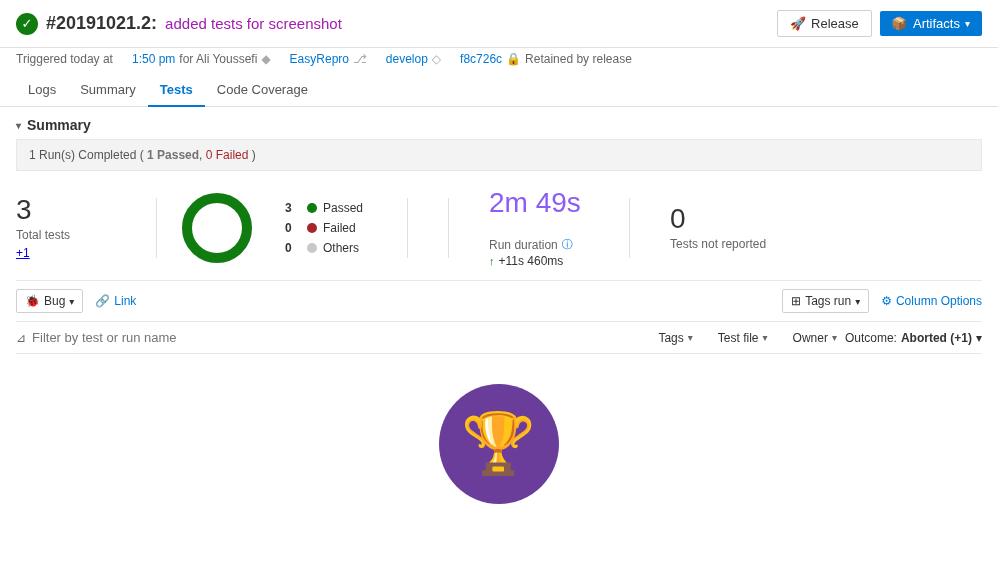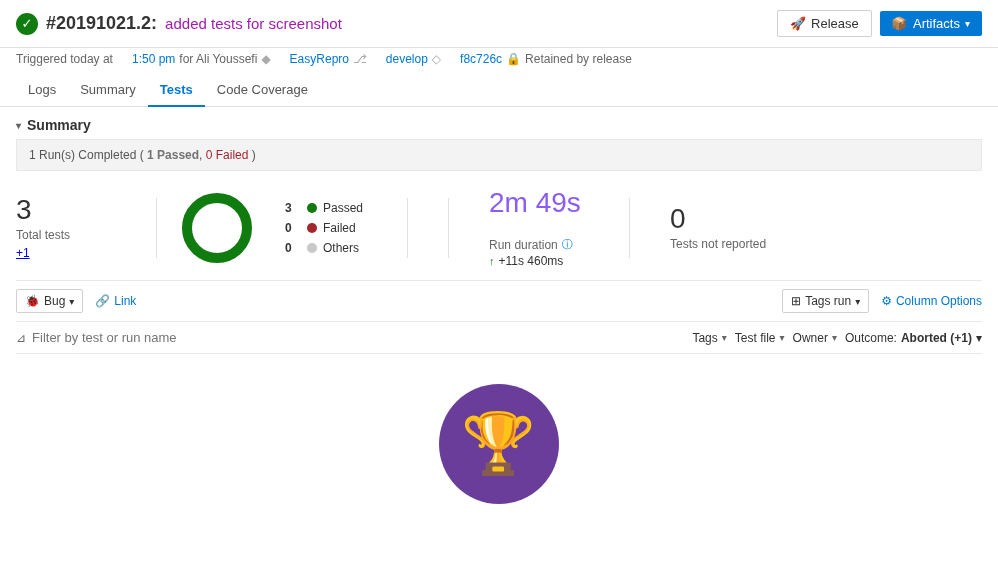--- a/index.html
+++ b/index.html
@@ -68,21 +68,21 @@
     .toolbar-btn { display: flex; align-items: center; gap: 4px; padding: 4px 8px; border: 1px solid #d0d0d0; border-radius: 2px; background: #fff; cursor: pointer; font-size: 12px; color: #333; }
     .toolbar-btn-flat { display: flex; align-items: center; gap: 4px; background: none; border: none; cursor: pointer; font-size: 12px; color: #0078d4; padding: 4px 0; }
     .link-icon { font-size: 12px; color: #0078d4; }
 
     
     .filter-row { display: flex; align-items: center; padding: 8px 0; border-bottom: 1px solid #e8e8e8; }
     .filter-left { display: flex; align-items: center; gap: 6px; flex: 1; }
     .filter-icon { color: #666; font-size: 12px; }
     .filter-input { border: none; outline: none; font-size: 13px; color: #aaa; flex: 1; }
     .filter-right { display: flex; align-items: center; gap: 8px; }
-    .filter-chip { display: flex; align-items: center; gap: 4px; font-size: 12px; color: #333; cursor: pointer; }
+    .filter-chip { display: flex; align-items: center; gap: 4px; font-size: 12px; color: #333; cursor: pointer; margin-left: 17px; }
     .filter-chip .chevron { font-size: 10px; color: #666; }
     .filter-chip-bold { font-weight: 600; }
     .outcome-chip { display: flex; gap: 4px; font-size: 12px; color: #333; cursor: pointer; }
 
     
     .trophy-area { display: flex; justify-content: center; align-items: center; padding: 30px 0 0; }
     .trophy-circle { width: 120px; height: 120px; border-radius: 50%; background: #6a3d9a; display: flex; align-items: center; justify-content: center; overflow: hidden; }
     .trophy-emoji { font-size: 60px; line-height: 1; }
   </style>
 </head>

